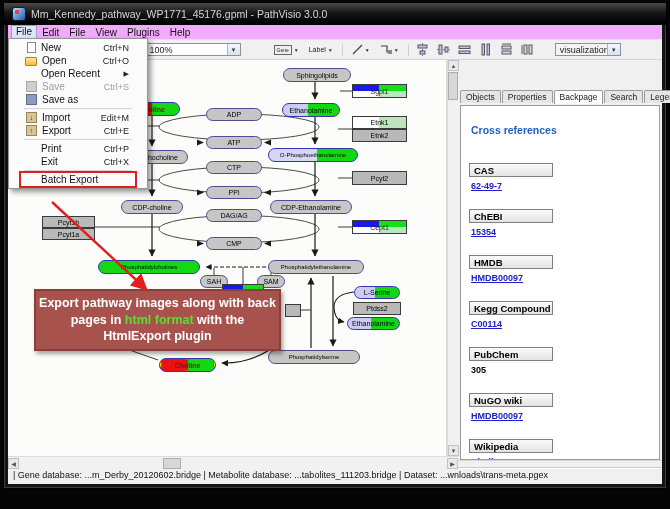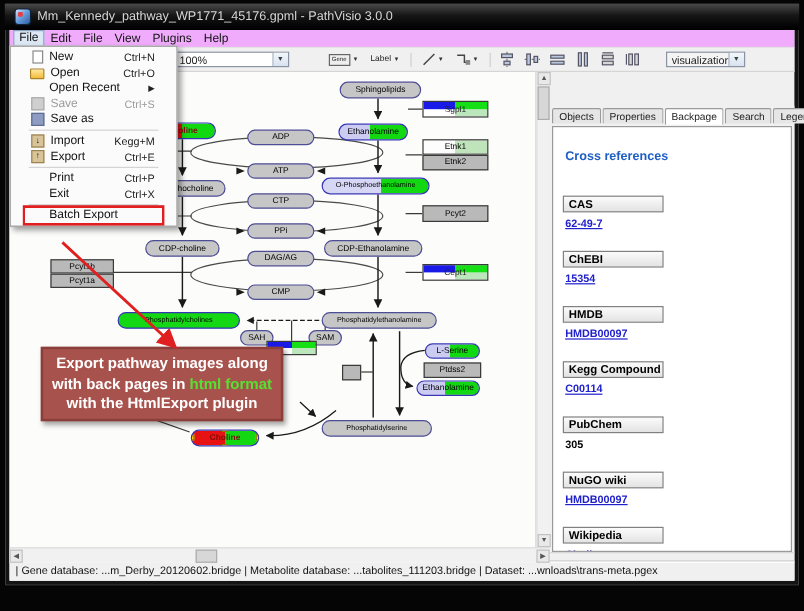--- a/index.html
+++ b/index.html
@@ -68,21 +68,21 @@
   .gene-half{background:linear-gradient(to right,#fdfdfd 50%,#bfe3ba 50%);border:1px solid #3a3a3a;}
   .gene-expr{background:linear-gradient(to right,#1a1ae8 50%,#15df15 50%) top/100% 50% no-repeat,
                         linear-gradient(to right,#ffffff 50%,#bce6bc 50%) bottom/100% 50% no-repeat;
              border:1px solid #3a3a3a;color:#222;}
   .pnode-label{pointer-events:none;}
   .handle{position:absolute;width:5px;height:5px;background:#ffe400;border:1px solid #8a7a00;box-sizing:border-box;z-index:3;}
   .h-nw{left:-3px;top:-4px}.h-n{left:calc(50% - 3px);top:-4px}.h-ne{right:-3px;top:-4px}
   .h-w{left:-3px;top:calc(50% - 3px)}.h-e{right:-3px;top:calc(50% - 3px)}
   .h-sw{left:-3px;bottom:-4px}.h-s{left:calc(50% - 3px);bottom:-4px}.h-se{right:-3px;bottom:-4px}
   
-  .annotation{position:absolute;left:26px;top:229px;width:202px;z-index:10;box-sizing:border-box;
+  .annotation{position:absolute;left:26px;top:229px;width:247px;z-index:10;box-sizing:border-box;
               background:#a8524d;border:2px solid #8a3f3b;box-shadow:2px 3px 4px rgba(0,0,0,.35);
               color:#fff;font-weight:bold;font-size:12.5px;line-height:1.32;text-align:center;padding:4px 2px;}
   .annotation .hl{color:#55e032;}
   
   .file-menu{position:absolute;left:4px;top:35px;width:114px;background:#fbfbfb;border:1px solid #979797;
              box-shadow:3px 3px 5px rgba(0,0,0,.4);z-index:70;padding:2px 12px;font-size:10px;}
   .fm-item{display:flex;align-items:center;height:13px;padding:0 6px 0 4px;color:#111;}
   .fm-item.disabled{color:#9c9c9c;}
   .fm-item.highlighted{box-shadow:0 0 0 2px #e02020;position:relative;z-index:2;}
   .fm-icon{width:11px;height:10px;margin-right:5px;flex:0 0 auto;position:relative;}
@@ -469,21 +469,21 @@
         </div>
         <div class="fm-item">
           <span class="fm-icon save-as-icon"></span>
           <span class="fm-label">Save as</span>
           <span class="fm-shortcut"></span>
         </div>
         <div class="menu-sep"></div>
         <div class="fm-item">
           <span class="fm-icon import-icon"></span>
           <span class="fm-label">Import</span>
-          <span class="fm-shortcut">Kegg+M</span>
+          <span class="fm-shortcut">Edit+M</span>
         </div>
         <div class="fm-item">
           <span class="fm-icon export-icon"></span>
           <span class="fm-label">Export</span>
           <span class="fm-shortcut">Ctrl+E</span>
         </div>
         <div class="menu-sep"></div>
         <div class="fm-item">
           <span class="fm-icon blank-icon"></span>
           <span class="fm-label">Print</span>

